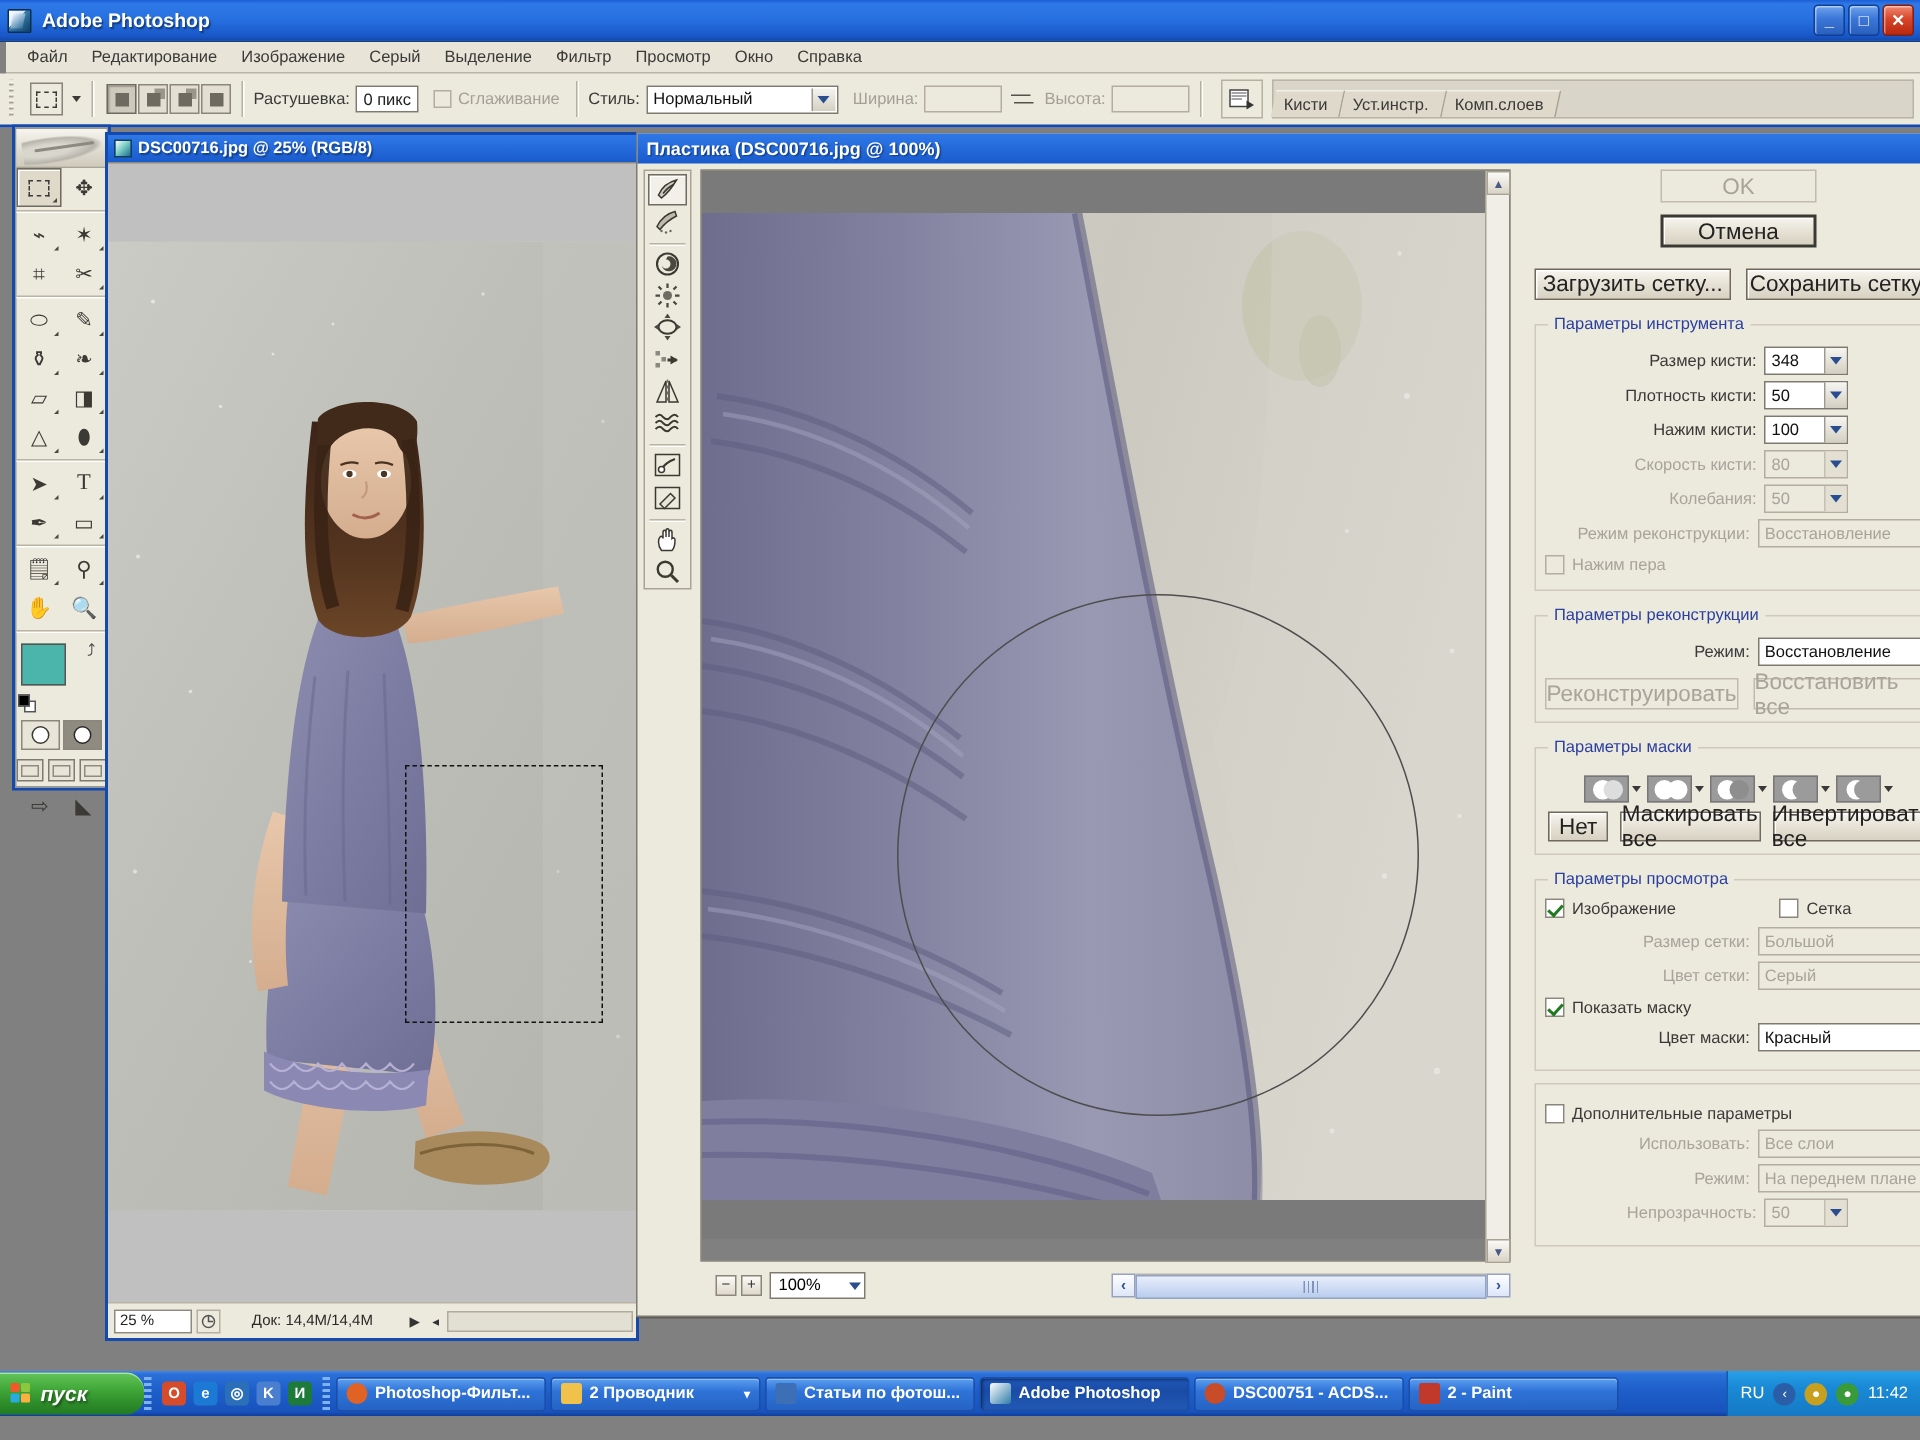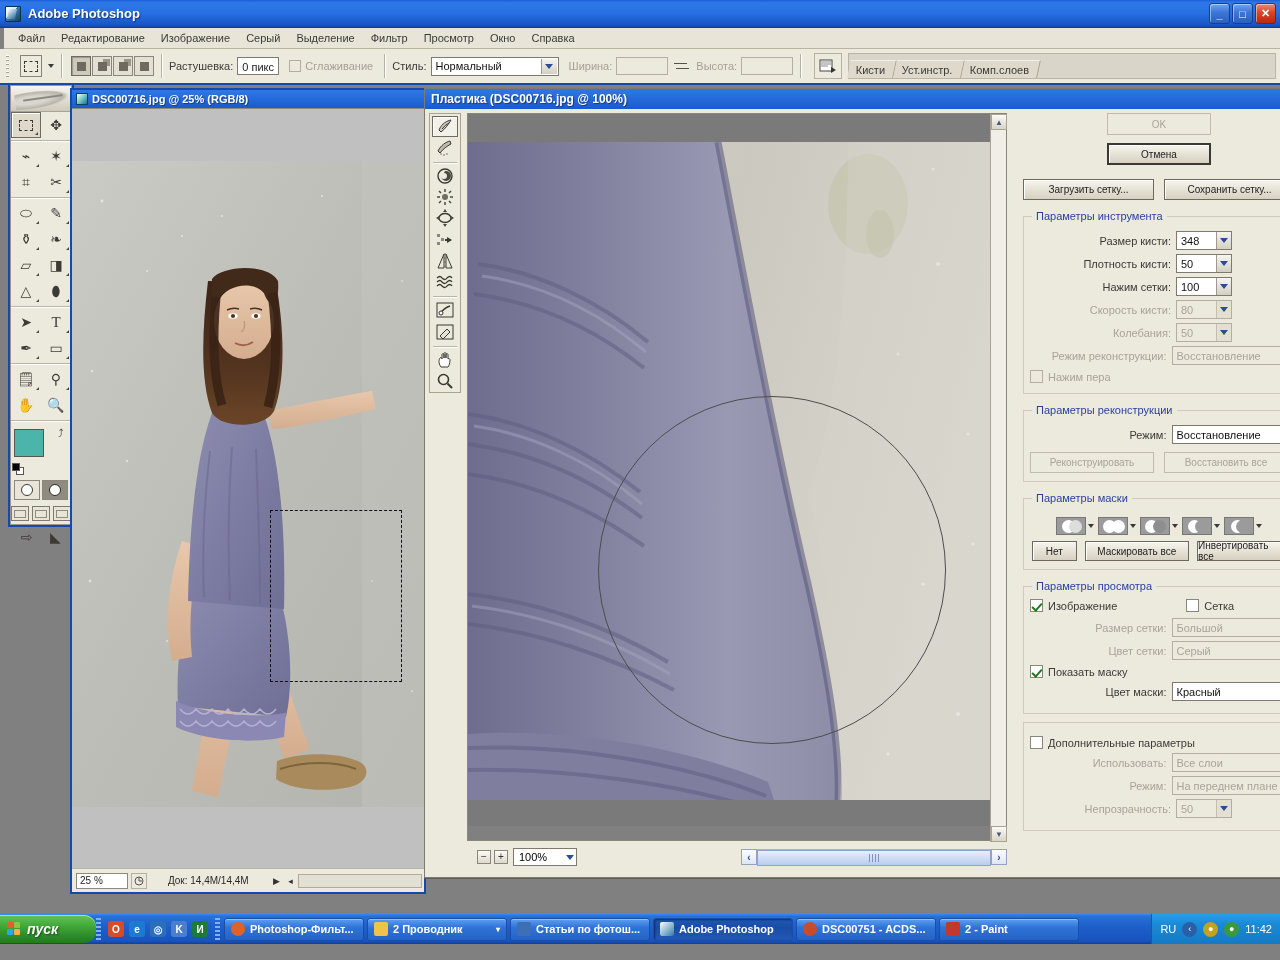--- a/index.html
+++ b/index.html
@@ -262,21 +262,21 @@
   .hs-track{ flex:1; height:16px; background:#fff; border-top:1px solid #b7b3a7; border-bottom:1px solid #b7b3a7;}
   .hs-thumb{ height:16px; background:linear-gradient(180deg,#e8eefb,#b9ccee); border:1px solid #8fa4cd;
      display:flex; align-items:center; justify-content:center; }
   .hs-grip{ width:10px;height:8px;
      background-image: repeating-linear-gradient(90deg,#7f93bb 0 1px, transparent 1px 3px);}
 
   
   .lq-right{ position:absolute; left:592px; top:24px; width:284px; }
   .btn{
     border:1px solid #70685c; background:linear-gradient(180deg,#f7f5ef 0%,#e6e2d5 50%,#d6d1c1 100%);
-    font-size:10px; color:#222; display:flex; align-items:center; justify-content:center;
+    font-size:15px; color:#222; display:flex; align-items:center; justify-content:center;
     box-shadow: inset 1px 1px 0 #fff;
   }
   .btn.primary{ border:2px solid #3a3a35; }
   .btn.dis{ color:#a9a49a; border-color:#c0bbae; background:#ece9dd; box-shadow:none;}
   .group{
     border:1px solid #cfcabb; border-top-color:#cfcabb; position:relative; margin-top:8px;
     background:#ece9dd;
   }
   .group > .legend{
     position:absolute; left:8px; top:-7px; background:#ece9dd; padding:0 4px;
@@ -928,21 +928,21 @@
         <div class="row">
           <div class="lbl" style="width:152px">Плотность кисти:</div>
           <div class="numcombo">
             <span>50</span>
             <span class="arw">
                 <span class="cb-arrow"></span>
               </span>
           </div>
         </div>
         <div class="row">
-          <div class="lbl" style="width:152px">Нажим сетки:</div>
+          <div class="lbl" style="width:152px">Нажим кисти:</div>
           <div class="numcombo">
             <span>100</span>
             <span class="arw">
                 <span class="cb-arrow"></span>
               </span>
           </div>
         </div>
         <div class="row">
           <div class="lbl dim" style="width:152px">Скорость кисти:</div>
           <div class="numcombo dim">

